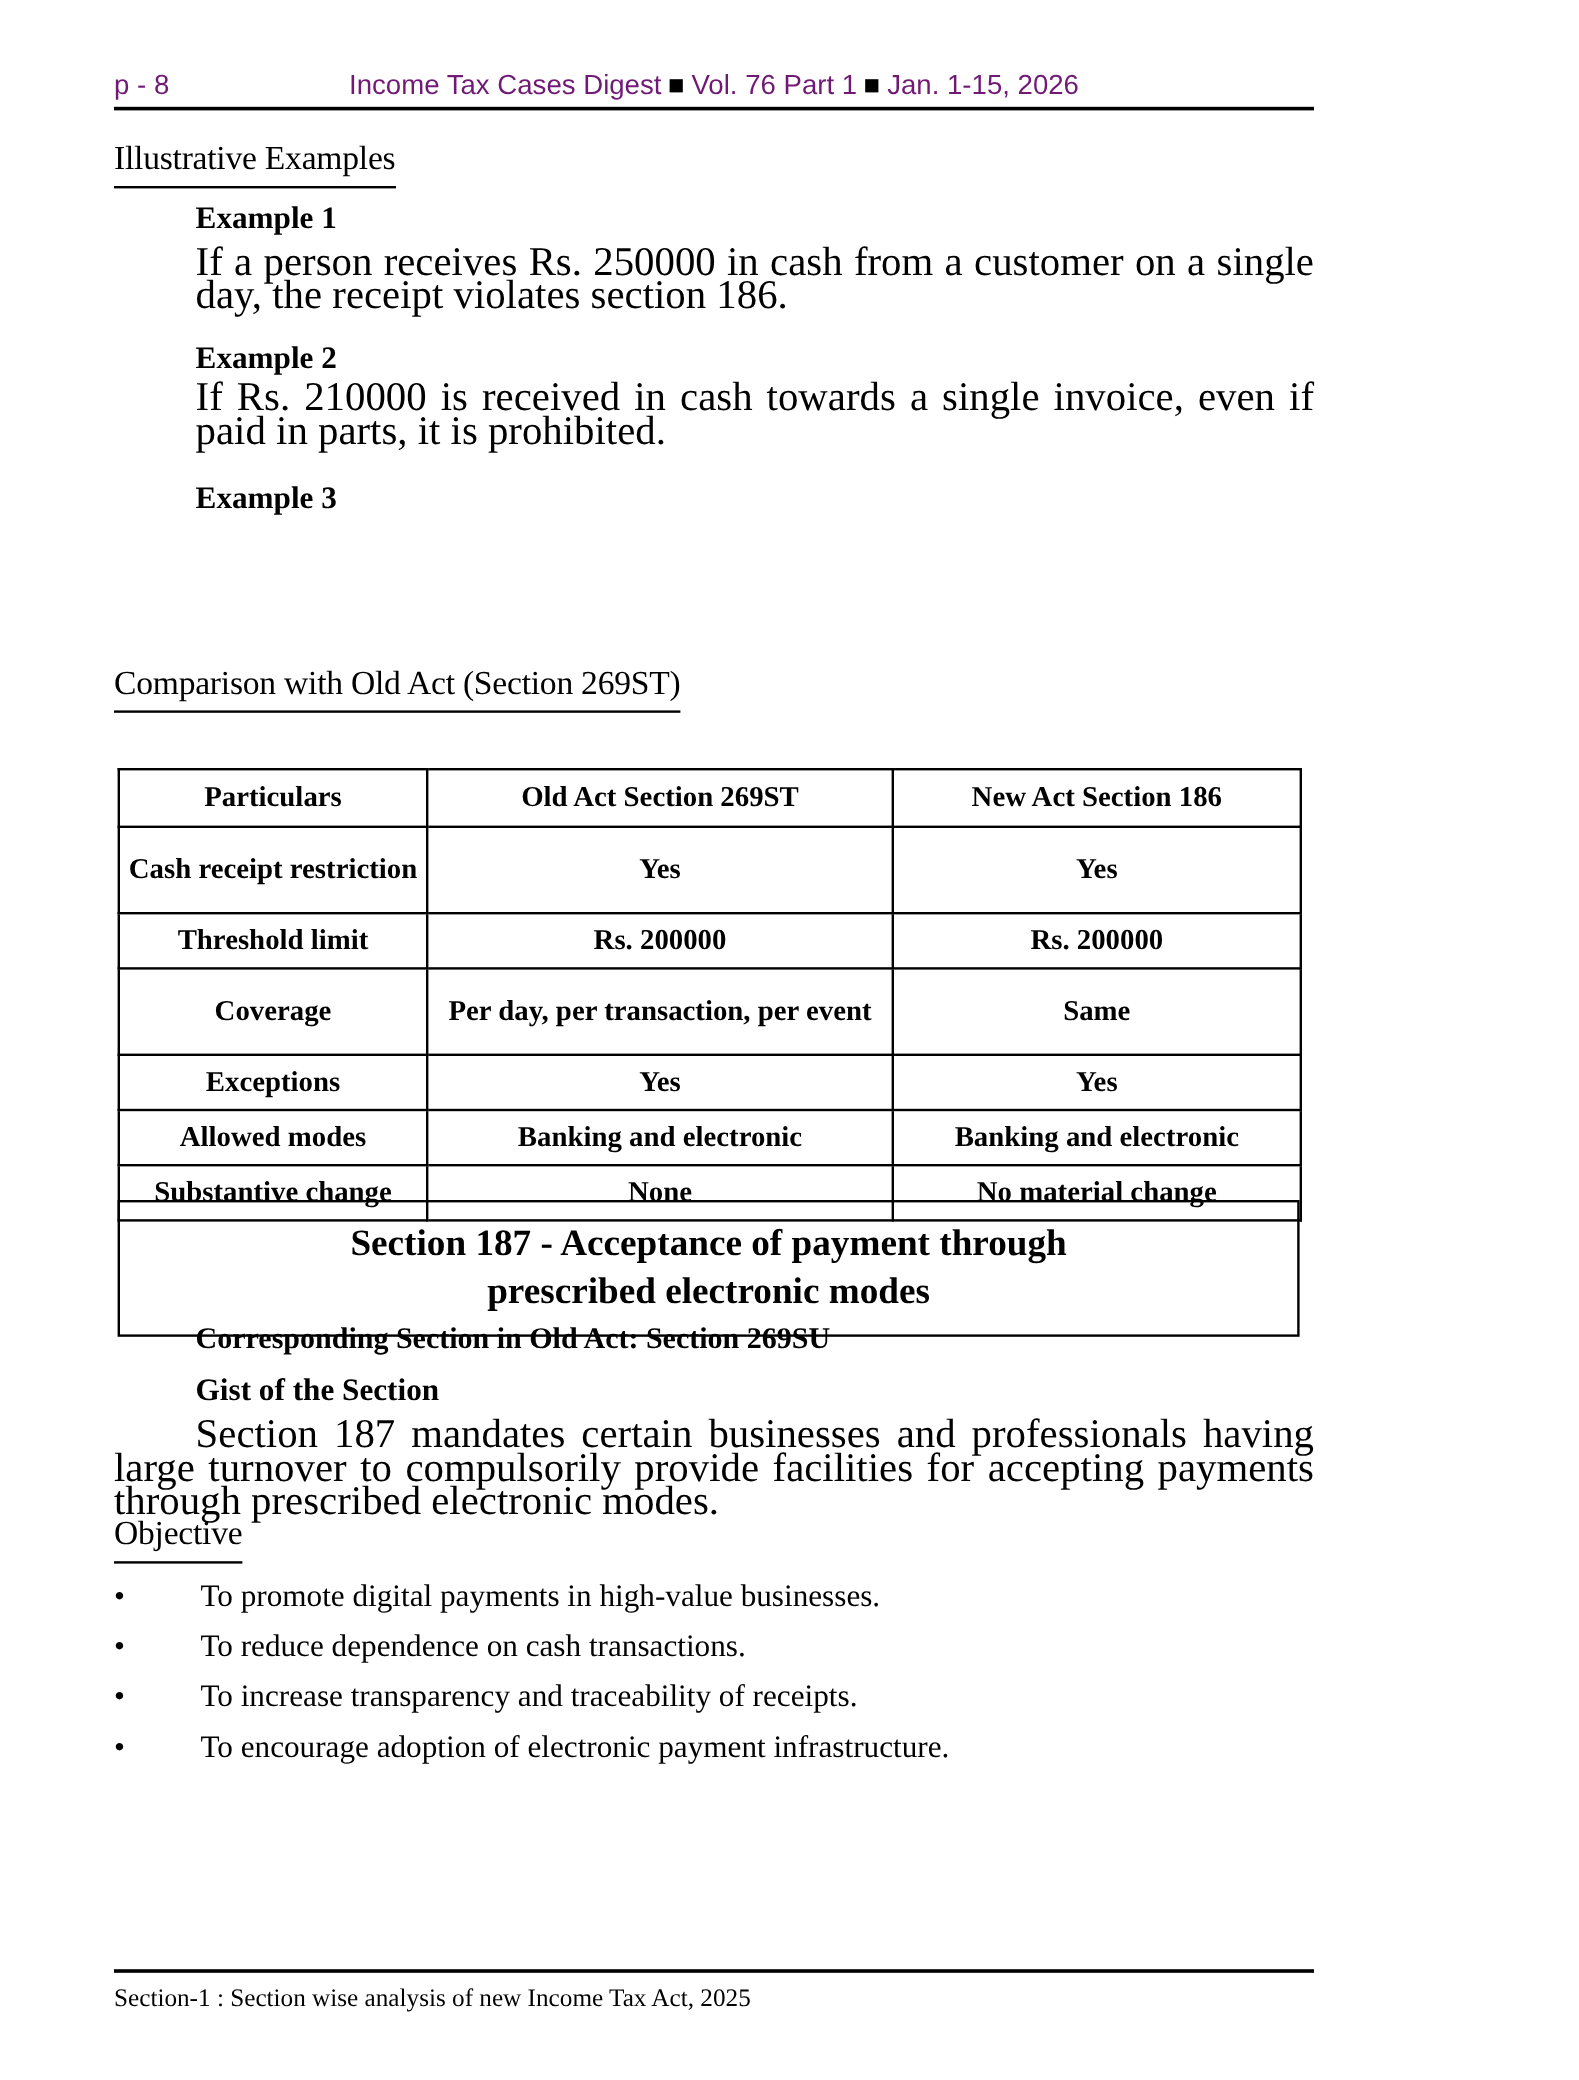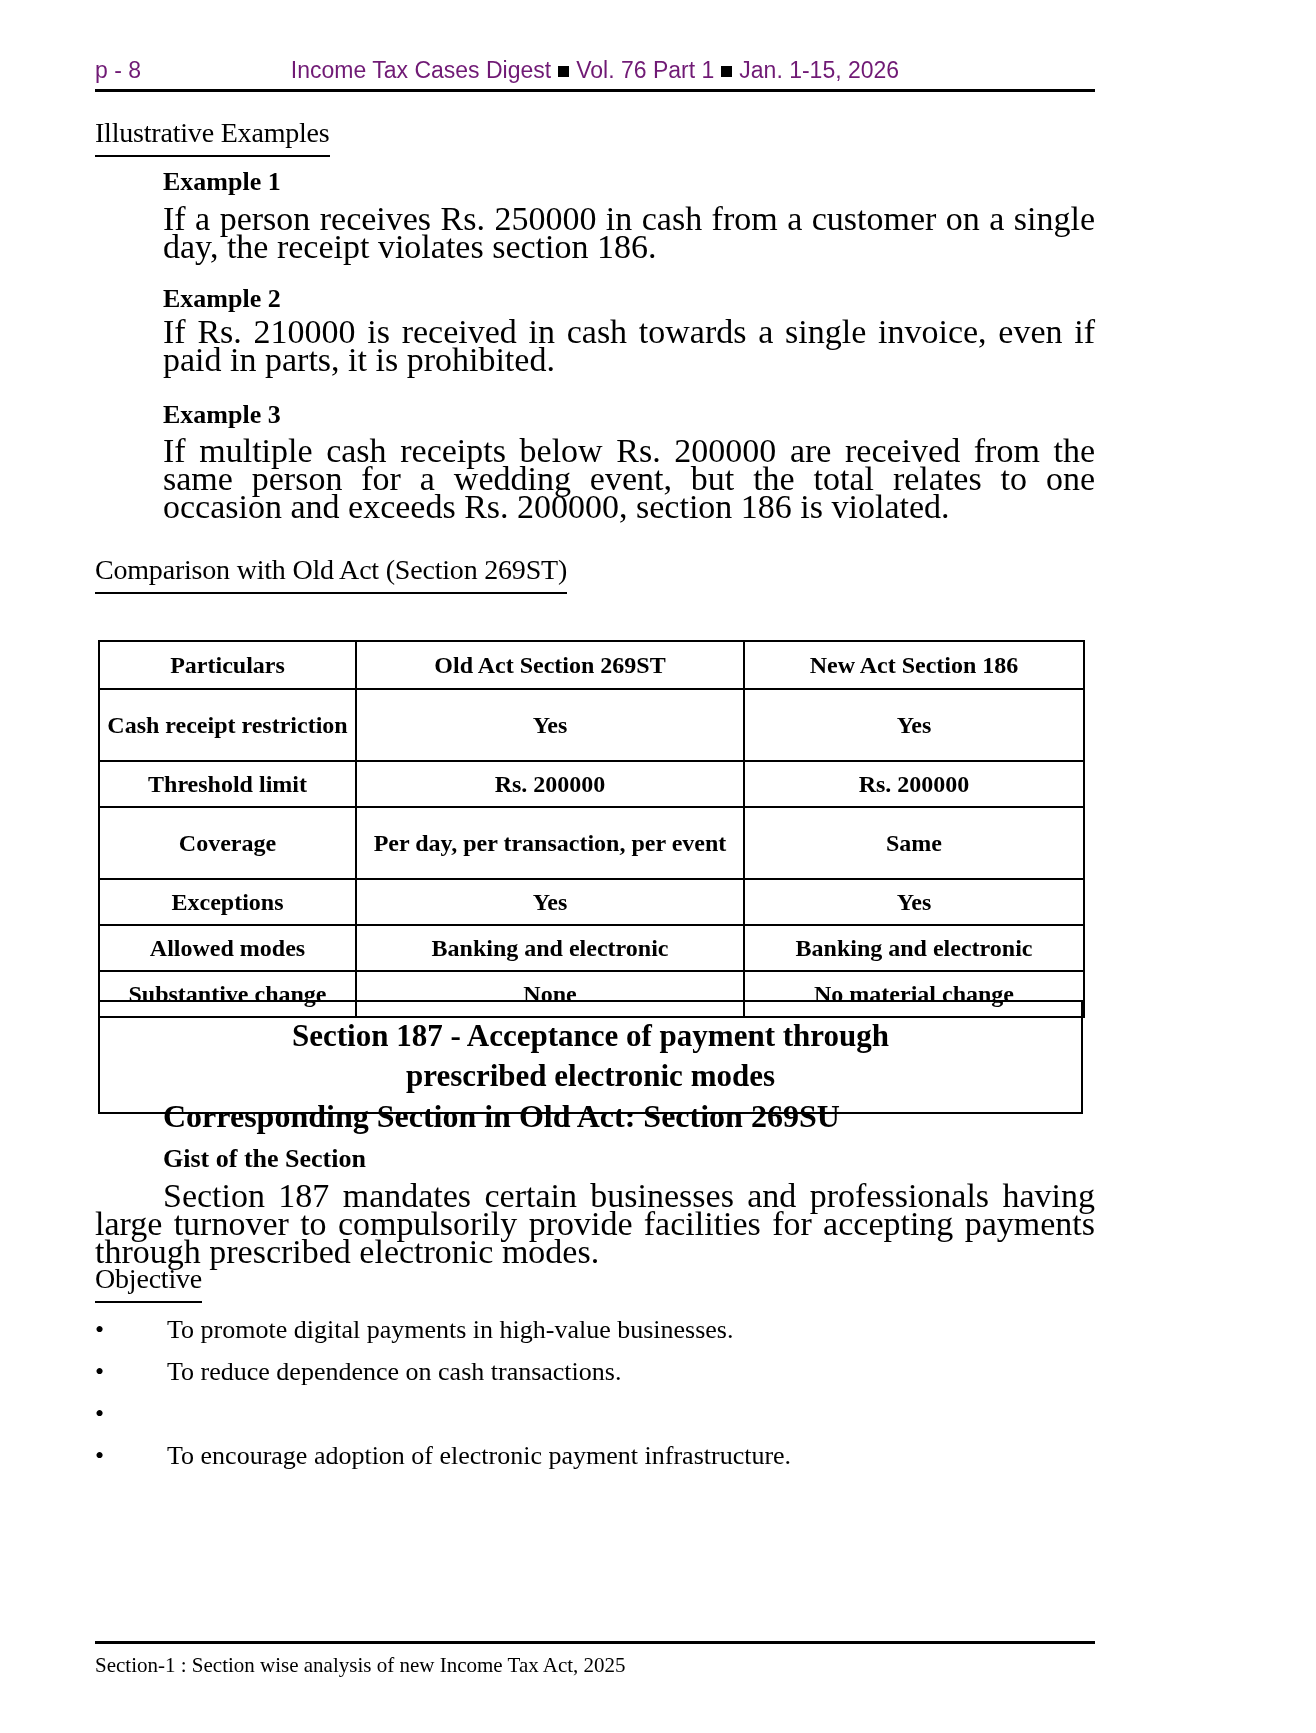--- a/index.html
+++ b/index.html
@@ -200,21 +200,20 @@
   <div class="para" style="position:absolute; left:163px; top:205px; width:932px;">If a person receives Rs. 250000 in cash from a customer on a single day, the receipt violates section 186.</div>
 
   <div style="position:absolute; left:163px; top:283px; width:932px;">
     <span class="h-sub">Example 2</span>
   </div>
   <div class="para" style="position:absolute; left:163px; top:318px; width:932px;">If Rs. 210000 is received in cash towards a single invoice, even if paid in parts, it is prohibited.</div>
 
   <div style="position:absolute; left:163px; top:399px; width:932px;">
     <span class="h-sub">Example 3</span>
   </div>
-  <div class="para" style="position:absolute; left:163px; top:437px; width:932px;">If multiple cash receipts below Rs. 200000 are received from the same person for a wedding event, but the total relates to one occasion and exceeds Rs. 200000, section 186 is violated.</div>
 
   <div class="h-wrap" style="left:95px; top:549px;">
     <span class="h-main">Comparison with Old Act (Section 269ST)</span>
   </div>
 
   <table class="cmp-table">
     <colgroup>
         <col class="c1">
         <col class="c2">
         <col class="c3">
@@ -259,21 +258,21 @@
       </tr>
     </tbody>
   </table>
 
   <div class="sec-box">
     <div class="t">Section 187 - Acceptance of payment through</div>
     <div class="t">prescribed electronic modes</div>
   </div>
 
   <div style="position:absolute; left:163px; top:1100px;">
-    <span class="h-sub" style="font-size:32px;">Corresponding Section in Old Act: Section 269SU</span>
+    <span class="h-sub" style="font-size:25px;">Corresponding Section in Old Act: Section 269SU</span>
   </div>
 
   <div style="position:absolute; left:163px; top:1143px;">
     <span class="h-sub">Gist of the Section</span>
   </div>
 
   <div class="para" style="position:absolute; left:95px; top:1182px; width:1000px; text-indent:68px;">Section 187 mandates certain businesses and professionals having large turnover to compulsorily provide facilities for accepting payments through prescribed electronic modes.</div>
 
   <div class="h-wrap" style="left:95px; top:1258px;">
     <span class="h-main">Objective</span>
@@ -283,20 +282,21 @@
     <div class="bullet-row">
       <span class="dot">•</span>
       <span class="txt">To promote digital payments in high-value businesses.</span>
     </div>
     <div class="bullet-row">
       <span class="dot">•</span>
       <span class="txt">To reduce dependence on cash transactions.</span>
     </div>
     <div class="bullet-row">
       <span class="dot">•</span>
+      <span class="txt">To increase transparency and traceability of receipts.</span>
     </div>
     <div class="bullet-row">
       <span class="dot">•</span>
       <span class="txt">To encourage adoption of electronic payment infrastructure.</span>
     </div>
   </div>
 
   <div class="rule-foot"></div>
   <div class="footnote">Section-1 : Section wise analysis of new Income Tax Act, 2025</div>
 

